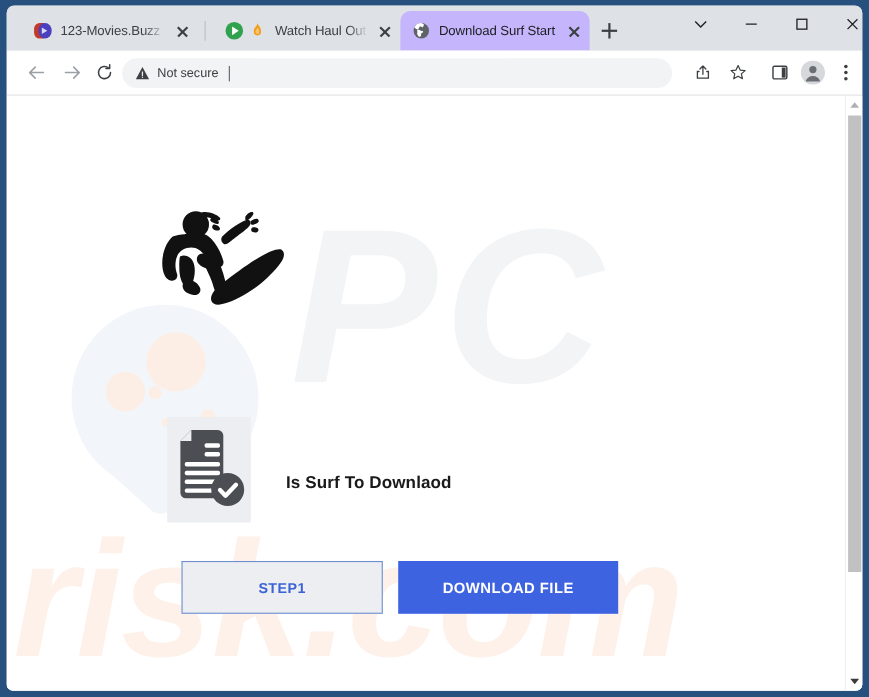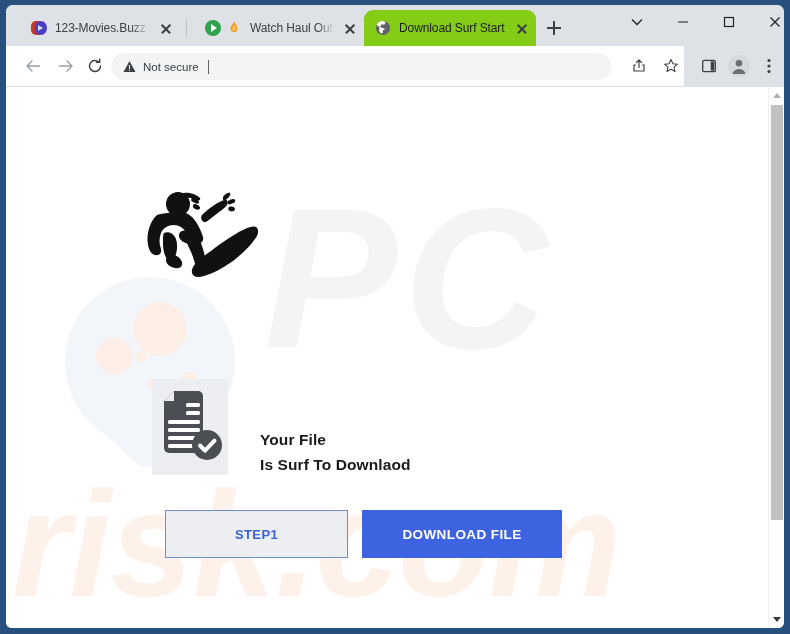--- a/index.html
+++ b/index.html
@@ -43,21 +43,21 @@
     position: absolute;
     top: 5px;
     height: 36px;
     display: flex;
     align-items: center;
     box-sizing: border-box;
     padding: 0 4px 0 11px;
   }
   .tab.inactive { color: #3c4043; }
   .tab.active {
-    background: #84cc16;
+    background: #c4b5fd;
     border-radius: 9px 9px 0 0;
     color: #202124;
   }
   .tab-favicon {
     width: 16px; height: 16px;
     flex: 0 0 16px;
     margin-right: 8px;
     position: relative;
   }
   .tab-title {
@@ -158,21 +158,21 @@
     position: absolute;
     top: 0;
     width: 46px; height: 34px;
   }
   .wc svg { position: absolute; left: 50%; top: 50%; transform: translate(-50%,-50%); }
 
   
   #toolbar {
     position: absolute;
     left: 0; top: 41px;
-    width: 678px; height: 40px;
+    width: 778px; height: 40px;
     background: #ffffff;
     border-bottom: 1px solid #dadce0;
   }
   .nav-btn {
     position: absolute;
     top: 5px;
     width: 30px; height: 30px;
     border-radius: 50%;
   }
   .nav-btn svg { position: absolute; left: 50%; top: 50%; transform: translate(-50%,-50%); }
@@ -542,21 +542,20 @@
               <rect x="16" y="49" width="32" height="4" rx="1.6"></rect>
               <rect x="16" y="57" width="32" height="4" rx="1.6"></rect>
               <rect x="16" y="65" width="26" height="4" rx="1.6"></rect>
             </g>
             <circle cx="55" cy="66" r="15" fill="#4b4f54"></circle>
             <path d="M48 66.5l5 5.2 9.5-10" stroke="#ffffff" stroke-width="4" fill="none" stroke-linecap="round" stroke-linejoin="round"></path>
           </svg>
         </div>
 
         <div id="headline">
-          <div>Your File</div>
           <div>Is Surf To Downlaod</div>
         </div>
 
         <div id="step1-button">STEP1</div>
         <div id="download-file-button">DOWNLOAD FILE</div>
       </div>
 
       <div id="scrollbar">
         <div id="sb-up"></div>
         <div id="sb-thumb"></div>

